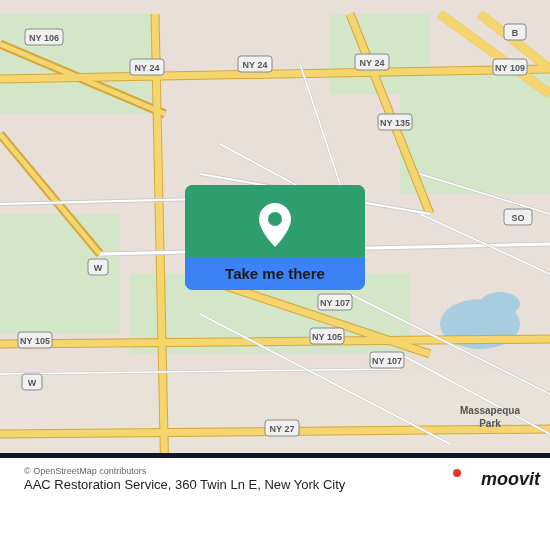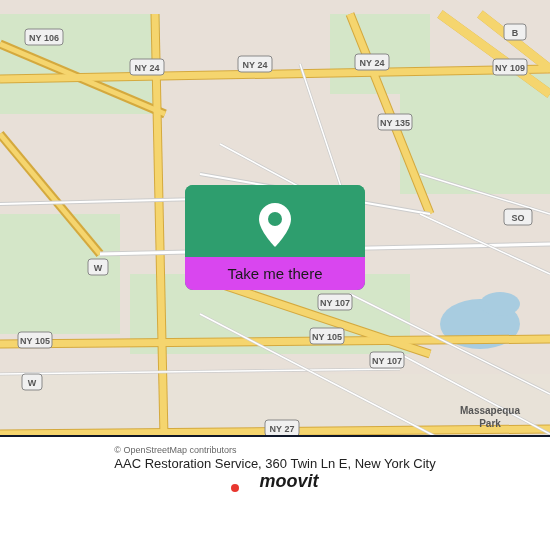--- a/index.html
+++ b/index.html
@@ -28,27 +28,26 @@
       left: 0;
     }
 
     
     .bottom-bar {
       position: absolute;
       bottom: 0;
       left: 0;
       right: 0;
       background: white;
-      padding: 8px 10px 6px 10px;
+      padding: 8px 10px 6px 24px;
       display: flex;
       align-items: center;
       justify-content: space-between;
-      border-top: 2px solid #0f172a;
+      border-top: 5px solid #0f172a;
       z-index: 10;
-      flex-direction: column;
     }
 
     .bottom-left {
       display: flex;
       flex-direction: column;
       gap: 1px;
     }
 
     .attribution {
       font-size: 9px;
@@ -56,21 +55,21 @@
     }
 
     .location-text {
       font-size: 13px;
       color: #222;
       font-weight: normal;
     }
 
     .moovit-logo {
       display: flex;
-      align-items: flex-end;
+      align-items: flex-start;
       gap: 19px;
     }
 
     .moovit-text {
       font-size: 18px;
       font-weight: bold;
       color: #1a1a1a;
       font-style: italic;
     }
 
@@ -104,26 +103,26 @@
 
     .btn-icon-area {
       background: #2e9e6e;
       width: 100%;
       display: flex;
       justify-content: center;
       padding: 18px 0 10px 0;
     }
 
     .btn-label {
-      background: #d946ef;
+      background: #3b82f6;
       width: 100%;
       text-align: center;
       padding: 8px 0;
       font-size: 15px;
-      font-weight: 400;
+      font-weight: 700;
       color: #1a1a1a;
     }
 
     
     .pin-icon {
       width: 38px;
       height: 44px;
     }
     .road-yellow-outline { fill: none; stroke: #d4a93e; stroke-width: 9; }
 

